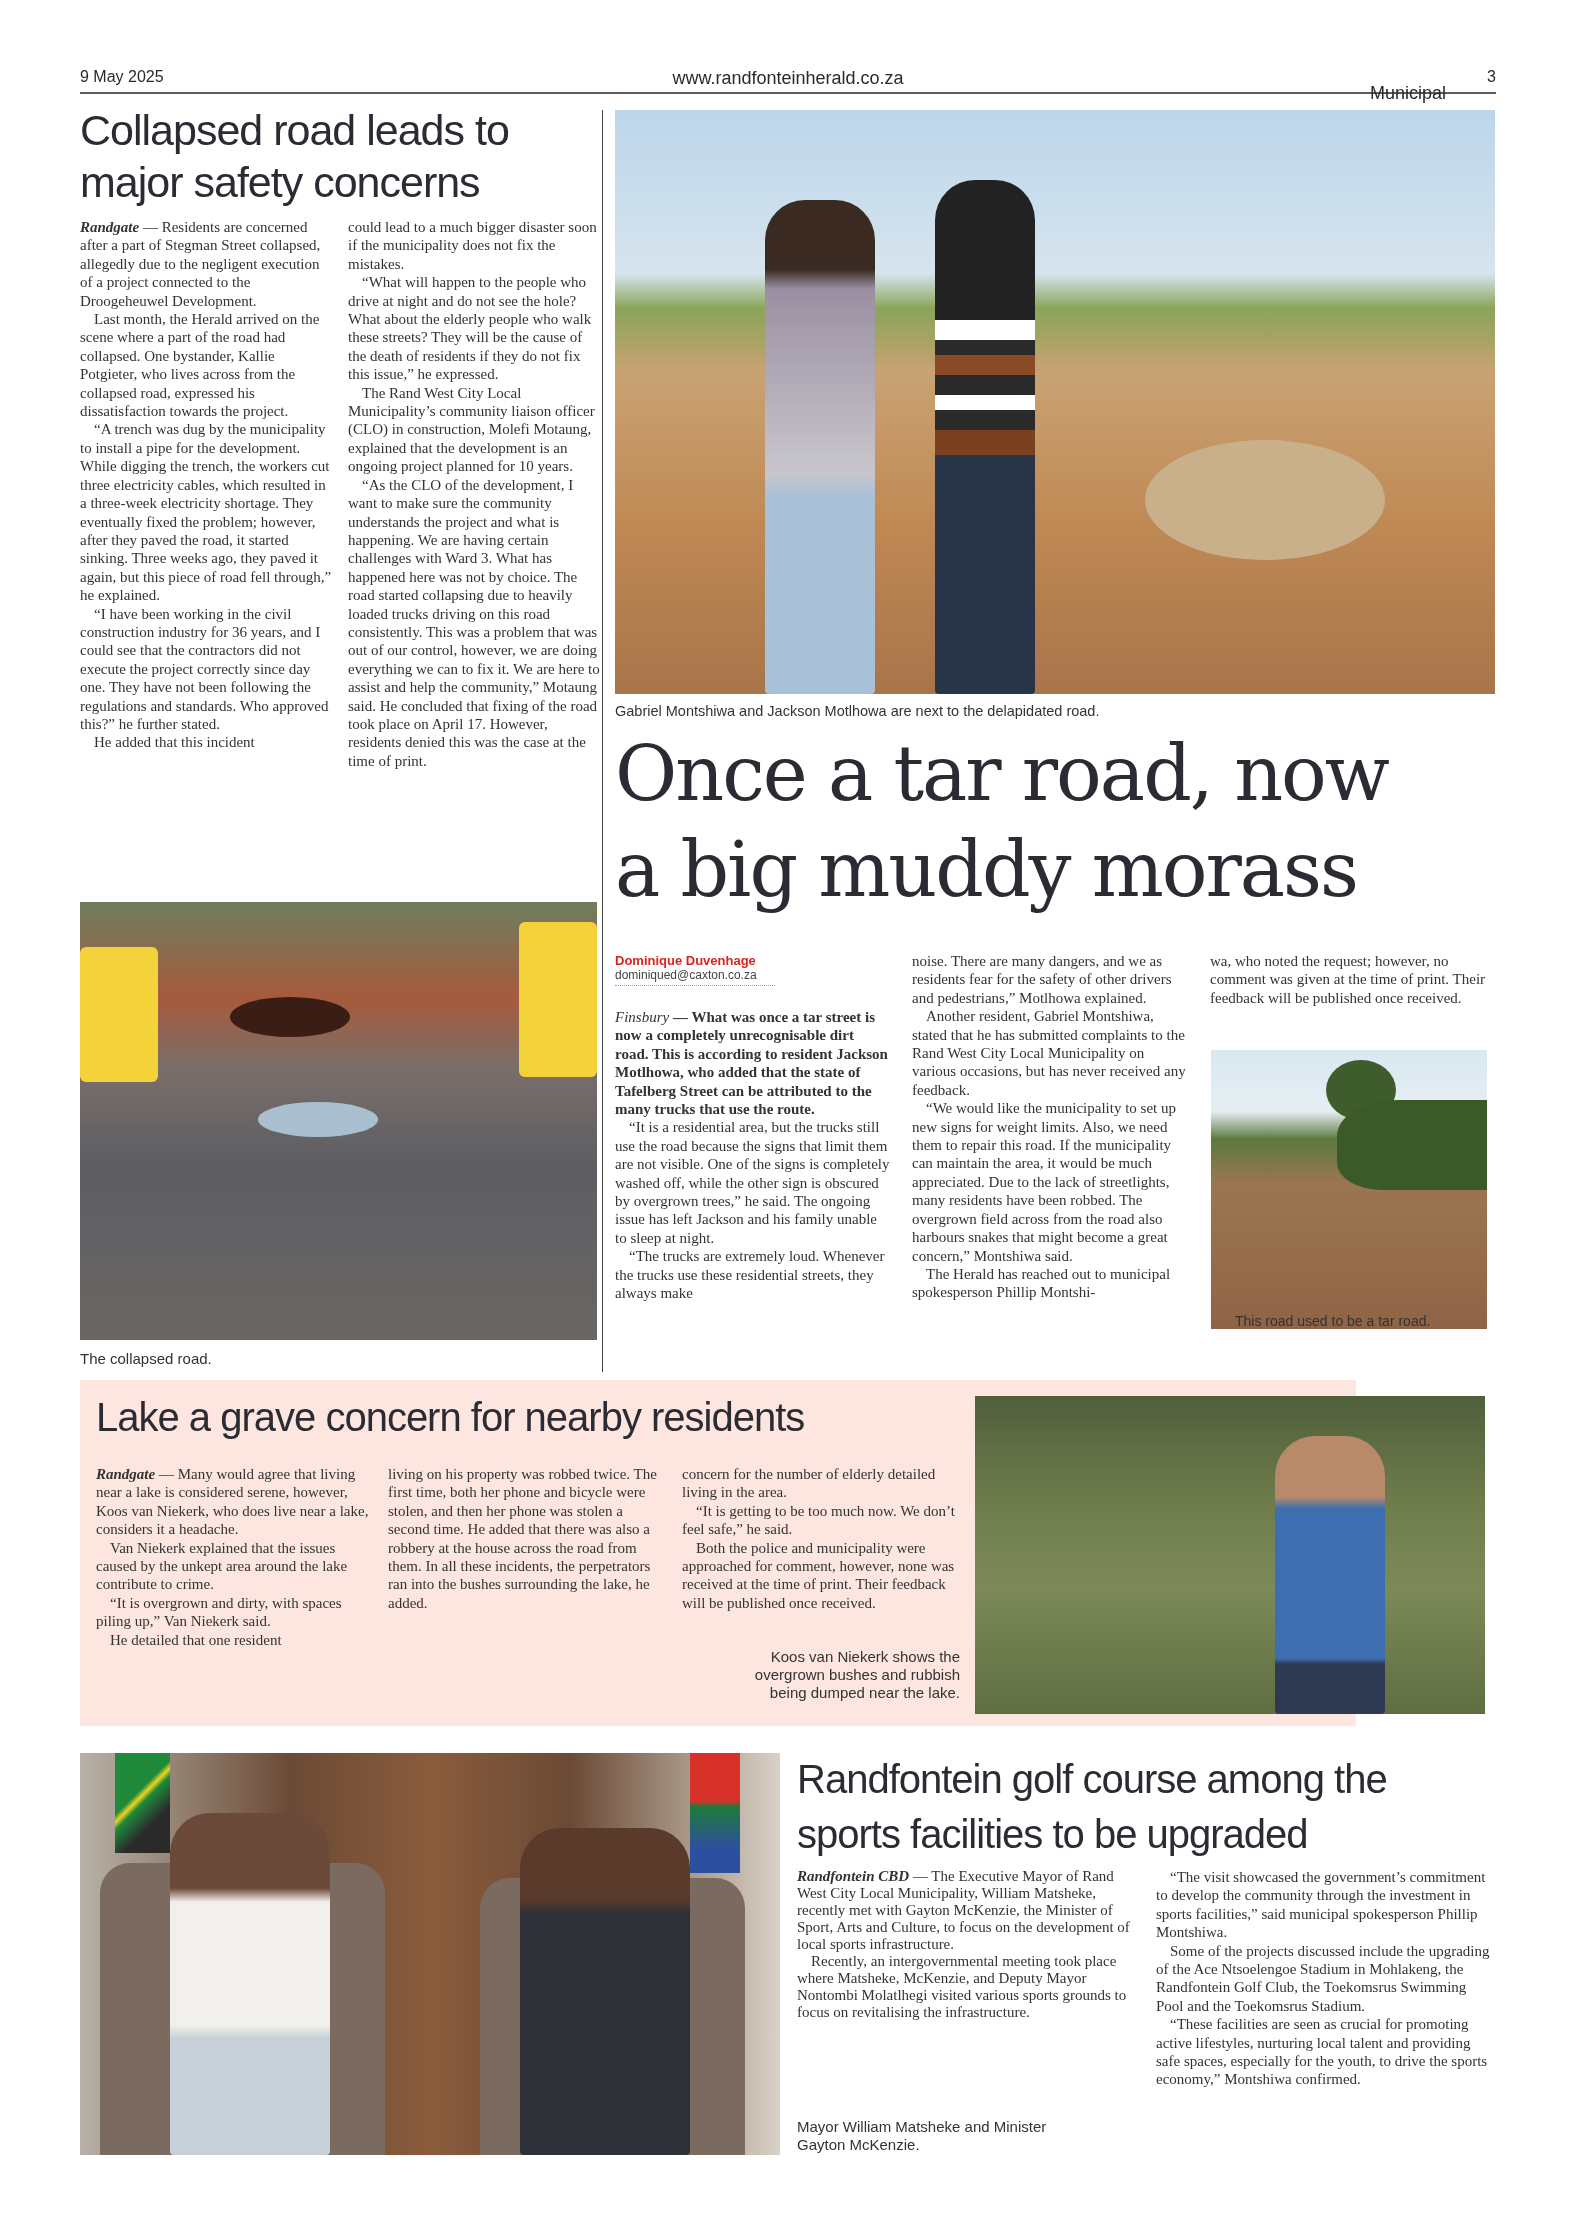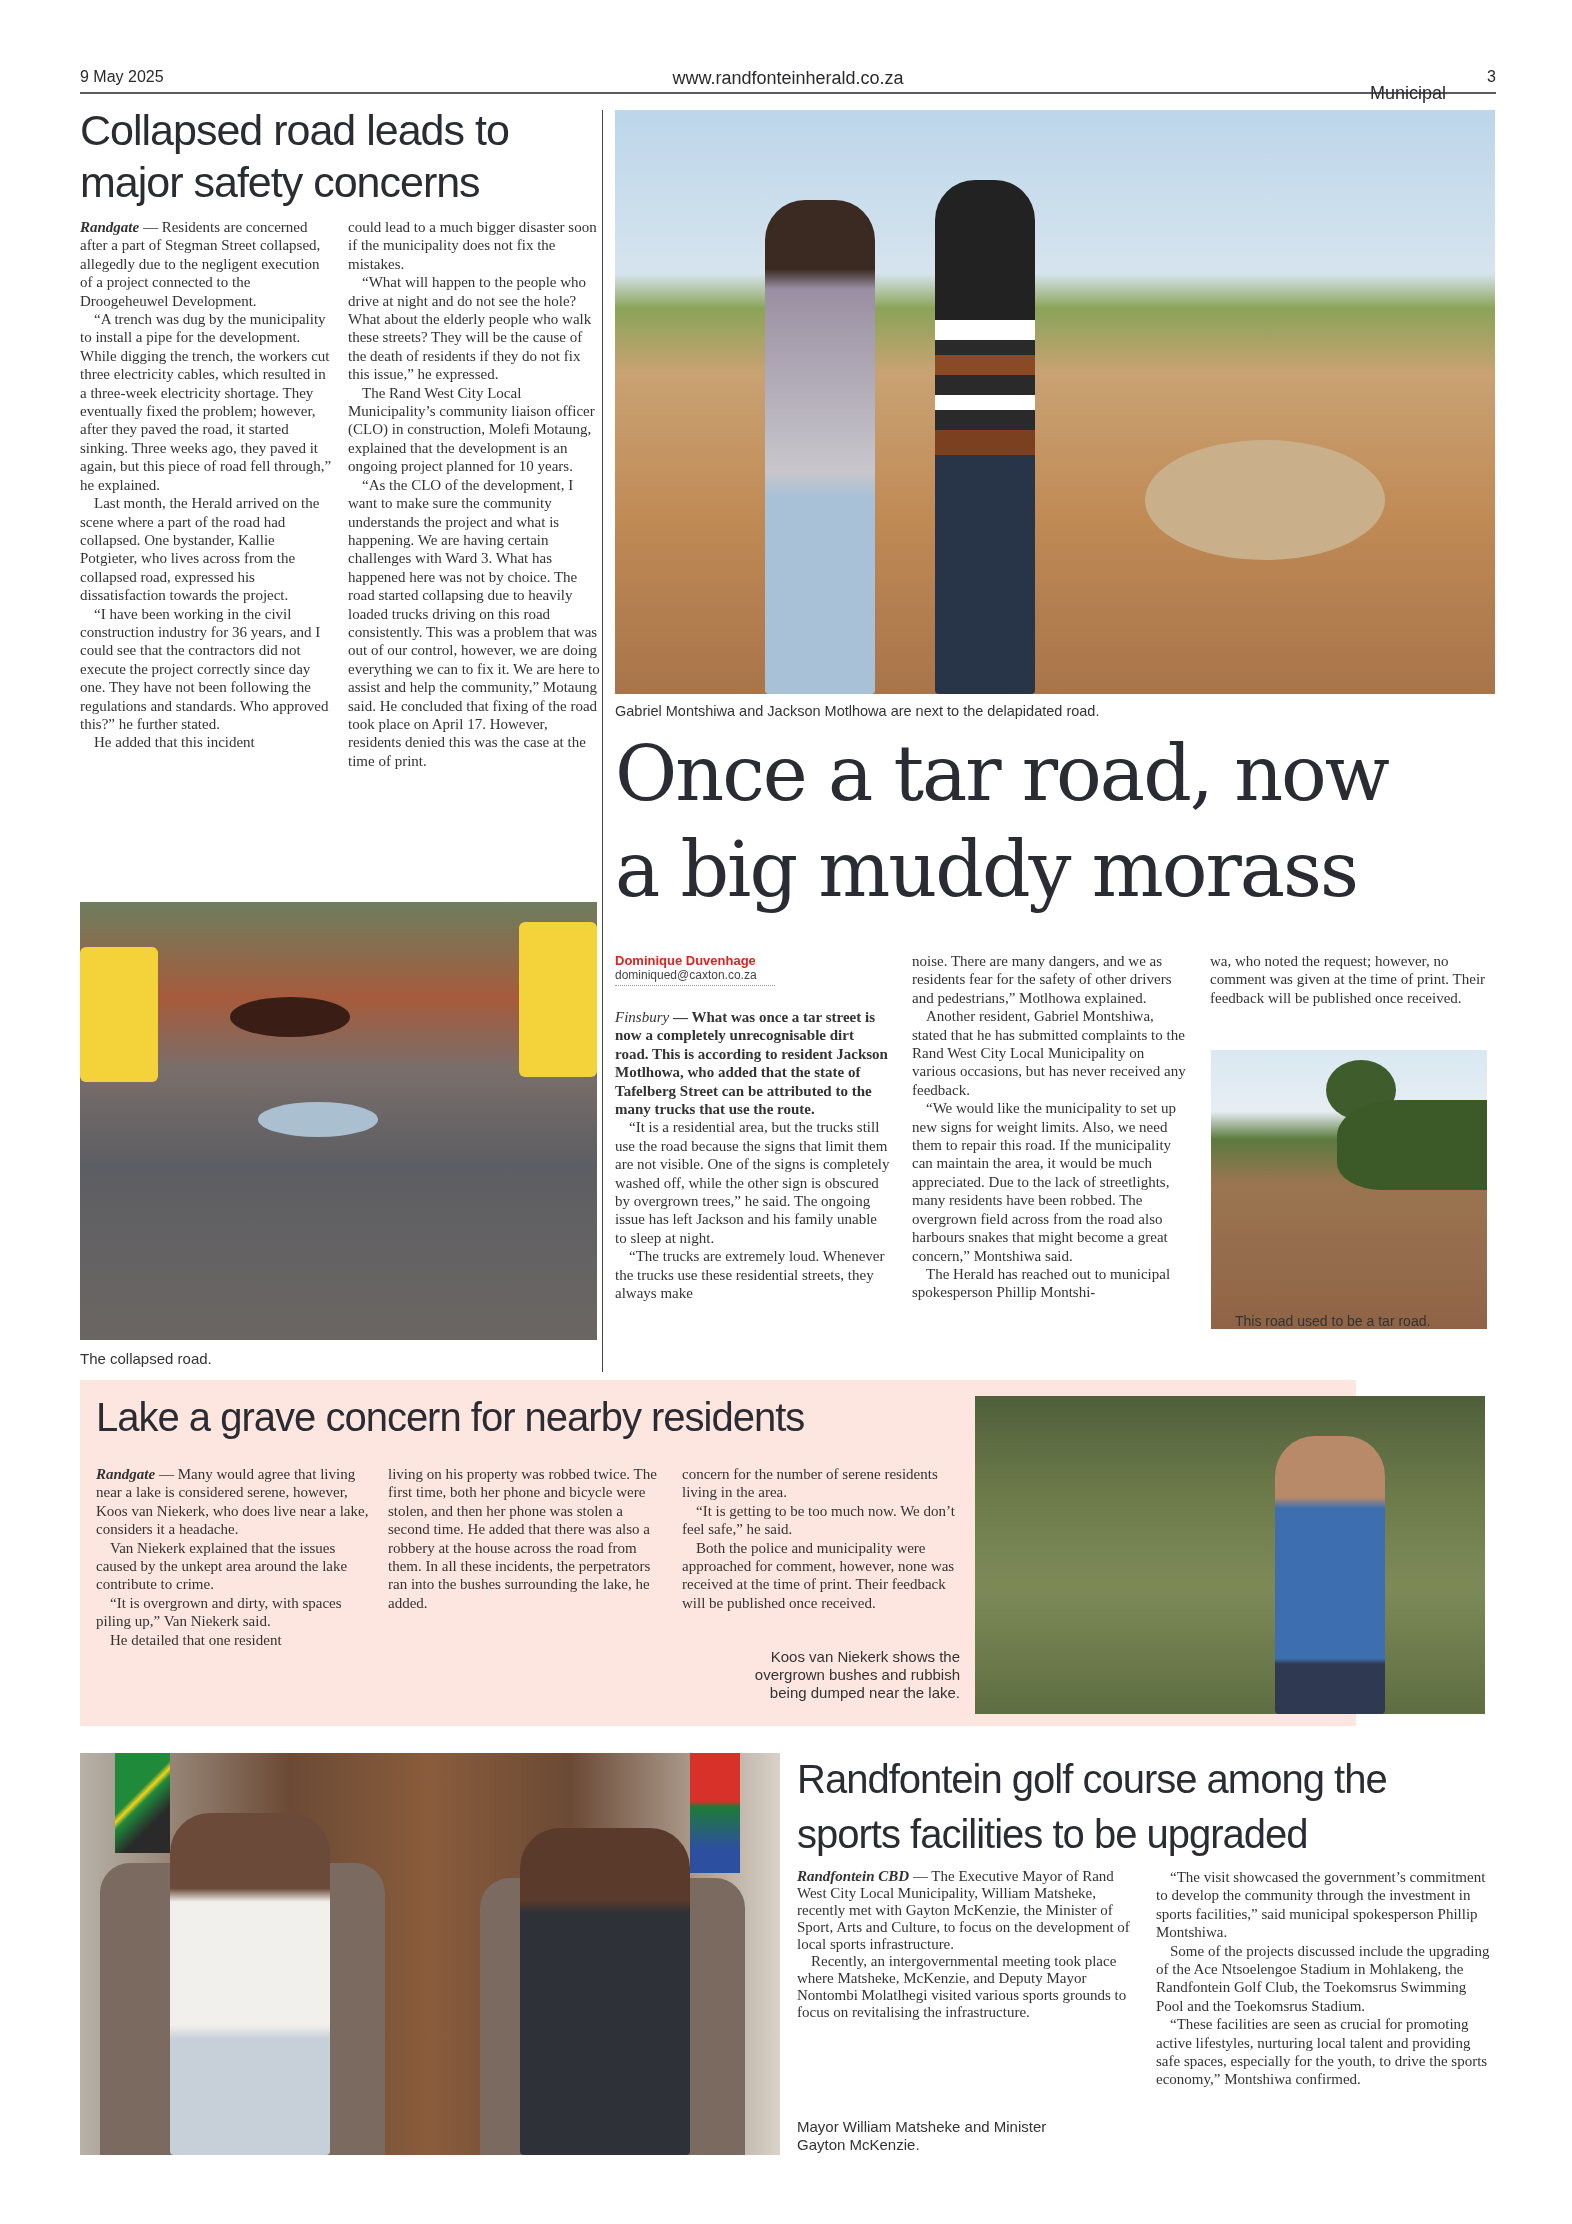--- a/index.html
+++ b/index.html
@@ -47,22 +47,22 @@
 </div>
 
 <div>
   <div class="sans-head" style="position:absolute; left:80px; top:104px; width:520px; font-size:43px; line-height:52px;">
     <div>Collapsed road leads to</div>
     <div>major safety concerns</div>
   </div>
 
   <div class="body-text" style="position:absolute; left:80px; top:218px; width:252px; font-size:15px; line-height:18.4px;">
     <p class="first"><span class="dateline">Randgate</span> <span>— Residents are concerned after a part of Stegman Street collapsed, allegedly due to the negligent execution of a project connected to the Droogeheuwel Development.</span></p>
+    <p>Last month, the Herald arrived on the scene where a part of the road had collapsed. One bystander, Kallie Potgieter, who lives across from the collapsed road, expressed his dissatisfaction towards the project.</p>
     <p>“A trench was dug by the municipality to install a pipe for the development. While digging the trench, the workers cut three electricity cables, which resulted in a three-week electricity shortage. They eventually fixed the problem; however, after they paved the road, it started sinking. Three weeks ago, they paved it again, but this piece of road fell through,” he explained.</p>
-    <p>Last month, the Herald arrived on the scene where a part of the road had collapsed. One bystander, Kallie Potgieter, who lives across from the collapsed road, expressed his dissatisfaction towards the project.</p>
     <p>“I have been working in the civil construction industry for 36 years, and I could see that the contractors did not execute the project correctly since day one. They have not been following the regulations and standards. Who approved this?” he further stated.</p>
     <p>He added that this incident</p>
   </div>
 
   <div class="body-text" style="position:absolute; left:348px; top:218px; width:252px; font-size:15px; line-height:18.4px;">
     <p class="first">could lead to a much bigger disaster soon if the municipality does not fix the mistakes.</p>
     <p>“What will happen to the people who drive at night and do not see the hole? What about the elderly people who walk these streets? They will be the cause of the death of residents if they do not fix this issue,” he expressed.</p>
     <p>The Rand West City Local Municipality’s community liaison officer (CLO) in construction, Molefi Motaung, explained that the development is an ongoing project planned for 10 years.</p>
     <p>“As the CLO of the development, I want to make sure the community understands the project and what is happening. We are having certain challenges with Ward 3. What has happened here was not by choice. The road started collapsing due to heavily loaded trucks driving on this road consistently. This was a problem that was out of our control, however, we are doing everything we can to fix it. We are here to assist and help the community,” Motaung said. He concluded that fixing of the road took place on April 17. However, residents denied this was the case at the time of print.</p>
   </div>
@@ -128,21 +128,21 @@
     <p>Van Niekerk explained that the issues caused by the unkept area around the lake contribute to crime.</p>
     <p>“It is overgrown and dirty, with spaces piling up,” Van Niekerk said.</p>
     <p>He detailed that one resident</p>
   </div>
 
   <div class="body-text" style="position:absolute; left:308px; top:85px; width:280px; font-size:15px; line-height:18.4px;">
     <p class="first">living on his property was robbed twice. The first time, both her phone and bicycle were stolen, and then her phone was stolen a second time. He added that there was also a robbery at the house across the road from them. In all these incidents, the perpetrators ran into the bushes surrounding the lake, he added.</p>
   </div>
 
   <div class="body-text" style="position:absolute; left:602px; top:85px; width:285px; font-size:15px; line-height:18.4px;">
-    <p class="first">concern for the number of serene residents living in the area.</p>
+    <p class="first">concern for the number of elderly detailed living in the area.</p>
     <p>“It is getting to be too much now. We don’t feel safe,” he said.</p>
     <p>Both the police and municipality were approached for comment, however, none was received at the time of print. Their feedback will be published once received.</p>
   </div>
 
   <div class="caption" style="position:absolute; left:640px; top:268px; width:240px; text-align:right; line-height:18px;">Koos van Niekerk shows the overgrown bushes and rubbish being dumped near the lake.</div>
 
   <div class="photo photo-lake" style="left:895px; top:16px; width:510px; height:318px;">
     <div class="fig" style="left:300px; top:40px; width:110px; height:278px; background:linear-gradient(180deg,#b88a6a 0%, #b88a6a 22%, #3d6fb0 26%, #3d6fb0 80%, #2f3a52 82%, #2f3a52 100%);"></div>
   </div>
 </div>

